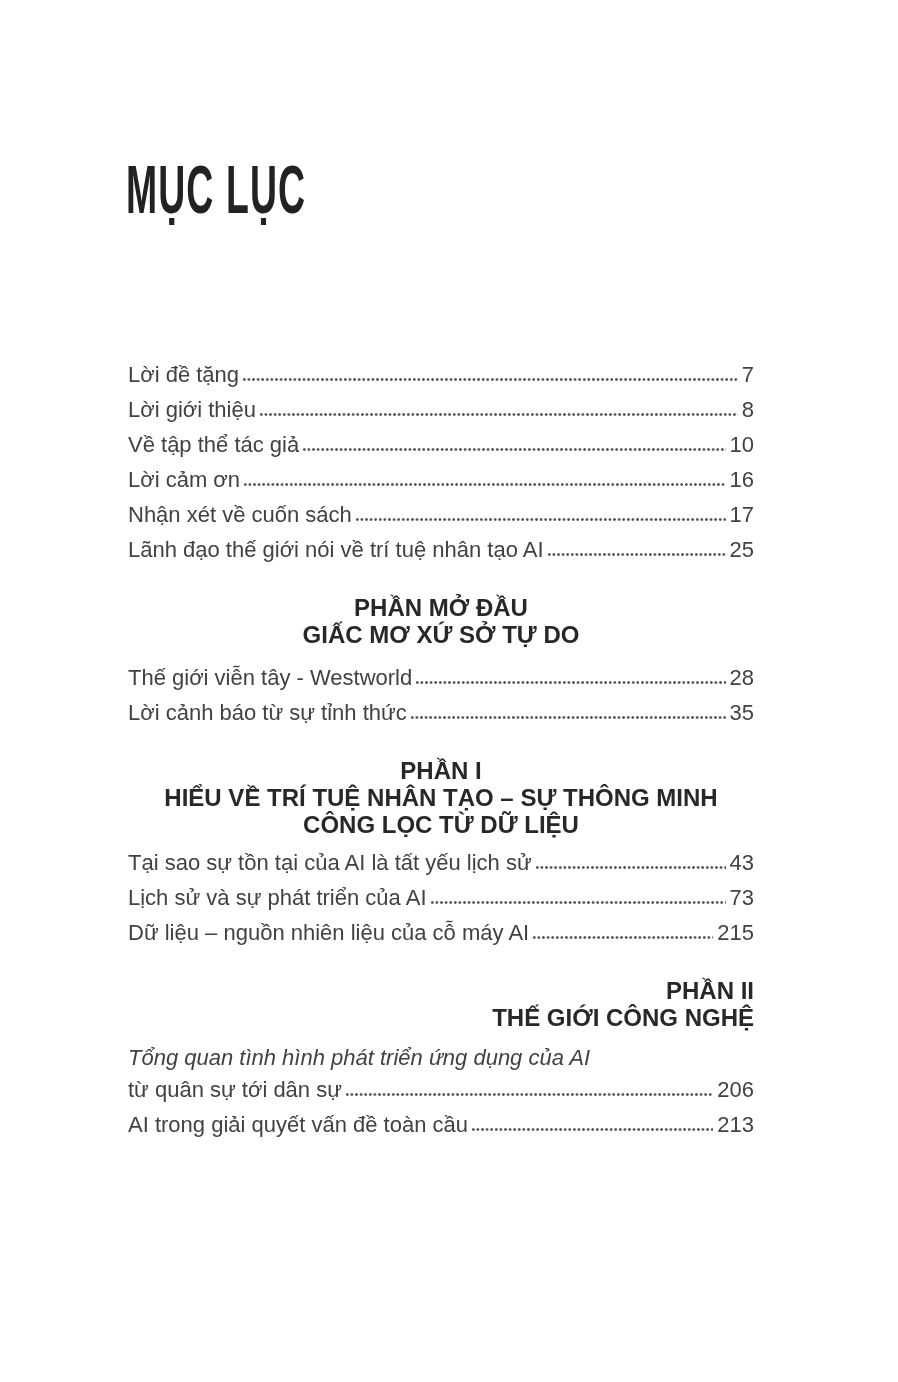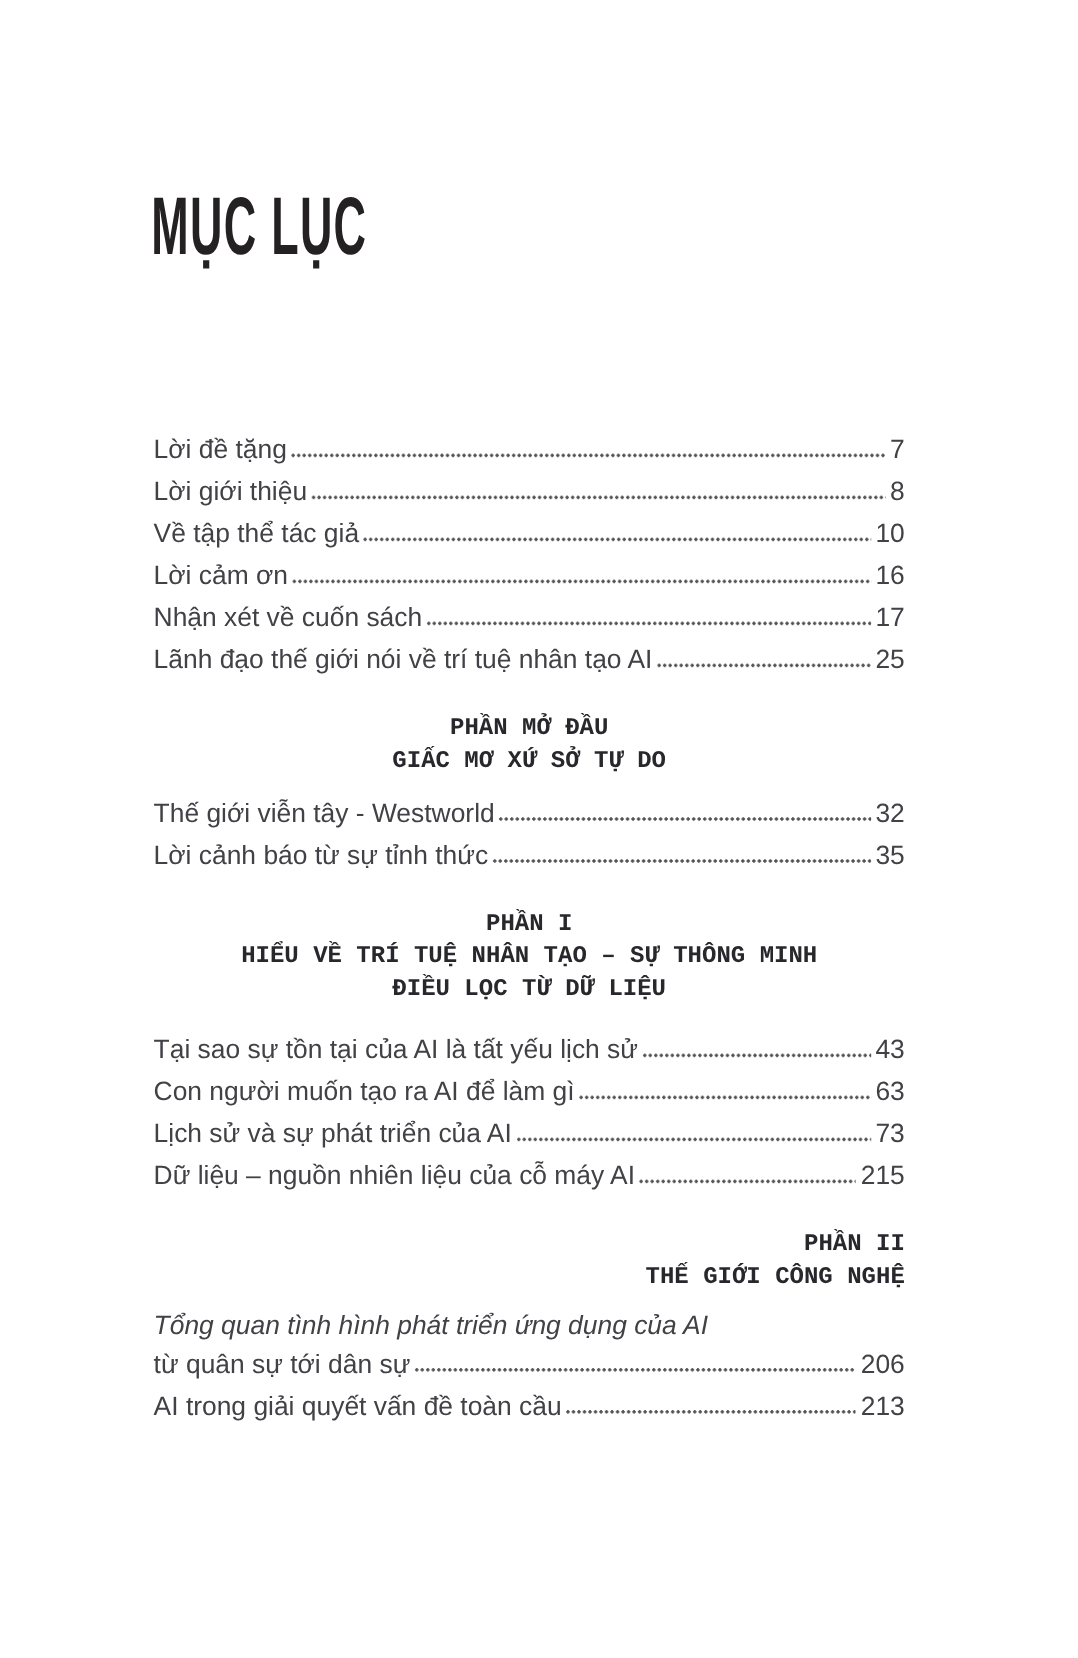--- a/index.html
+++ b/index.html
@@ -56,27 +56,26 @@
     background-repeat: repeat-x;
     background-position: left 0 bottom 1px;
   }
   .pagenum {
     white-space: nowrap;
   }
   .part-heading {
     text-align: center;
     font-weight: 700;
     color: #27272c;
-    font-size: 20px;
+    font-size: 24px;
     line-height: 27px;
     margin: 24px 0 15px 0;
-    font-family: Liberation Mono, monospace;
   }
   .part-heading.tight-bottom {
-    margin-bottom: 22px;
+    margin-bottom: 10px;
   }
   .part-heading.pt2 {
     margin-bottom: 14px;
     text-align: right;
   }
 </style>
 </head>
 <body>
 
 <div class="page">
@@ -116,42 +115,37 @@
       <span class="pagenum">25</span>
     </div>
 
     <div class="part-heading">
       <div>PHẦN MỞ ĐẦU</div>
       <div>GIẤC MƠ XỨ SỞ TỰ DO</div>
     </div>
     <div class="row">
       <span class="label">Thế giới viễn tây - Westworld</span>
       <span class="leader"></span>
-      <span class="pagenum">32</span>
+      <span class="pagenum">28</span>
     </div>
     <div class="row">
       <span class="label">Lời cảnh báo từ sự tỉnh thức</span>
       <span class="leader"></span>
       <span class="pagenum">35</span>
     </div>
 
     <div class="part-heading tight-bottom">
       <div>PHẦN I</div>
       <div>HIỂU VỀ TRÍ TUỆ NHÂN TẠO – SỰ THÔNG MINH</div>
-      <div>ĐIỀU LỌC TỪ DỮ LIỆU</div>
+      <div>CÔNG LỌC TỪ DỮ LIỆU</div>
     </div>
     <div class="row">
       <span class="label">Tại sao sự tồn tại của AI là tất yếu lịch sử</span>
       <span class="leader"></span>
       <span class="pagenum">43</span>
-    </div>
-    <div class="row">
-      <span class="label">Con người muốn tạo ra AI để làm gì</span>
-      <span class="leader"></span>
-      <span class="pagenum">63</span>
     </div>
     <div class="row">
       <span class="label">Lịch sử và sự phát triển của AI</span>
       <span class="leader"></span>
       <span class="pagenum">73</span>
     </div>
     <div class="row">
       <span class="label">Dữ liệu – nguồn nhiên liệu của cỗ máy AI</span>
       <span class="leader"></span>
       <span class="pagenum">215</span>

